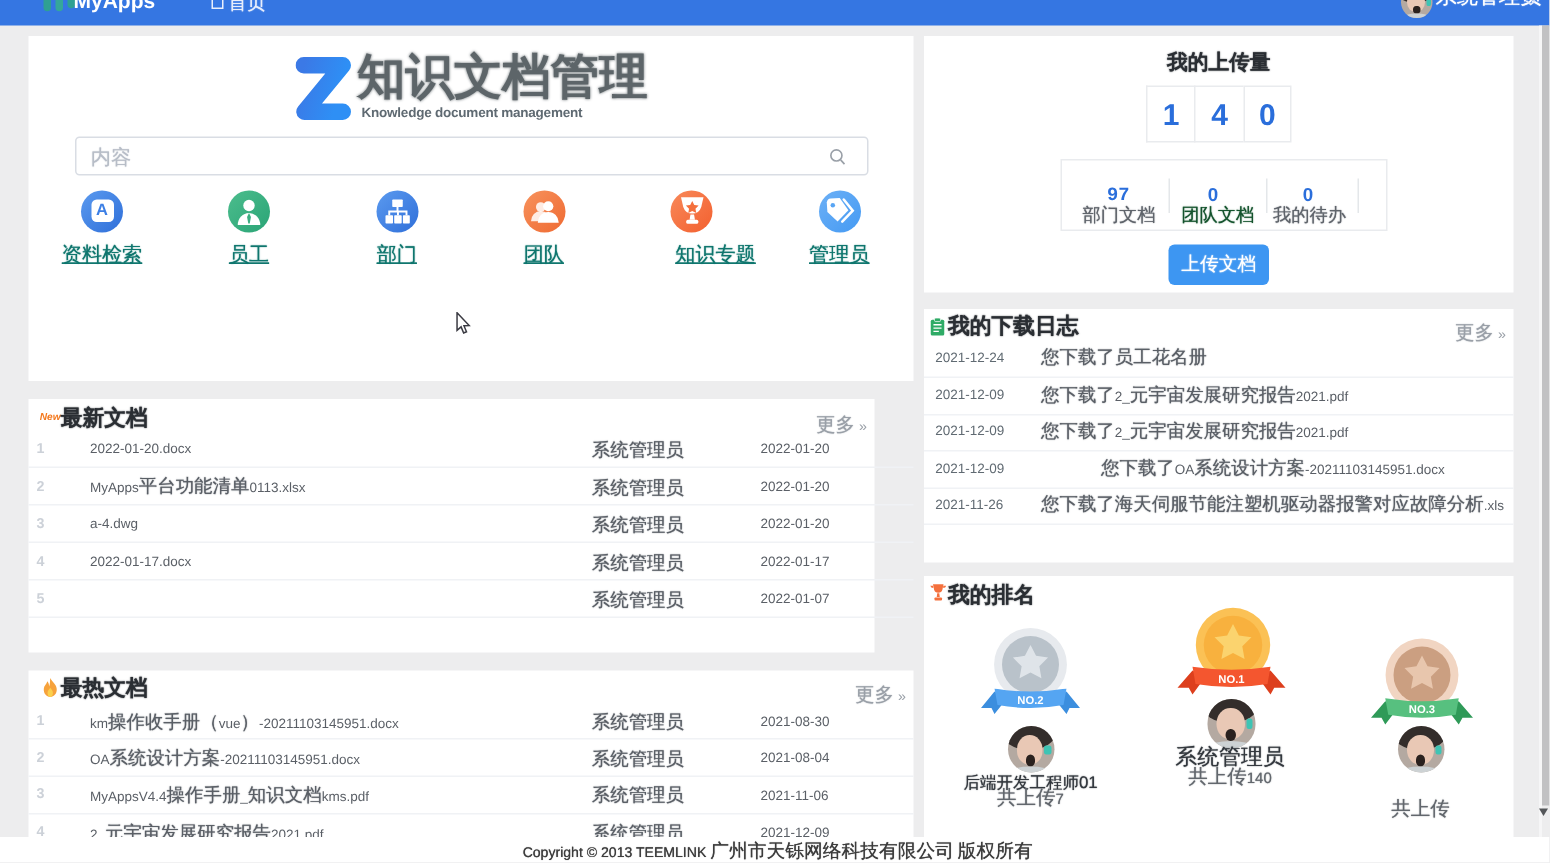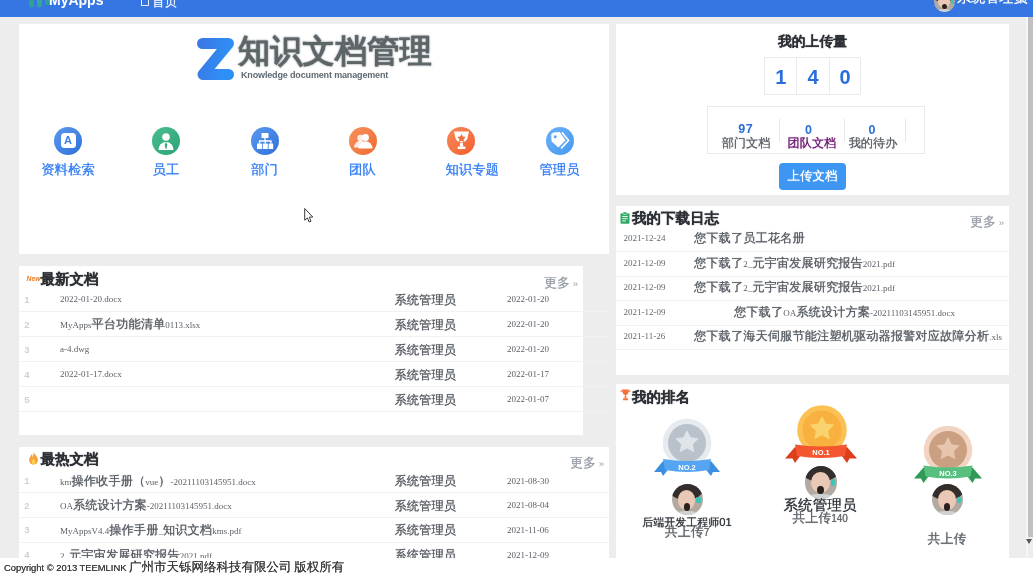--- a/index.html
+++ b/index.html
@@ -5,25 +5,25 @@
 * { margin:0; padding:0; box-sizing:border-box; }
 html,body { width:1033px; height:575px; overflow:hidden; }
 body { font-family:"Liberation Sans", sans-serif; background:#ededee; position:relative; }
 .abs { position:absolute; }
 .card { position:absolute; background:#fff; }
 .hdr { position:absolute; top:0; left:0; width:1033px; height:17px; background:#3576e2; overflow:hidden; z-index:5; }
 .secHead { position:absolute; font-size:14.5px; font-weight:bold; color:#2a2e33; line-height:12px; white-space:nowrap; text-shadow:0 0 1px currentColor; }
 .more { position:absolute; font-size:9.5px; color:#9aa0a8; white-space:nowrap; }
 .more .k2 { font-size:13px; text-shadow:0 0 0.8px currentColor; }
 .rownum { position:absolute; width:16px; text-align:center; font-size:9.5px; font-weight:bold; color:#ccd1d8; line-height:11px; }
-.rtxt { position:absolute; font-size:9px; color:#5a5f66; white-space:nowrap; line-height:10px;font-family:Liberation Serif, serif; }
+.rtxt { position:absolute; font-size:9px; color:#5a5f66; white-space:nowrap; line-height:10px; }
 .ktxt { position:absolute; font-size:12.3px; color:#5a5f66; white-space:nowrap; line-height:12px; text-shadow:0 0 0.8px currentColor; }
 .k { font-size:12.3px; line-height:10px; text-shadow:0 0 0.8px currentColor; }
 .sep { position:absolute; height:1px; background:#f0f2f5; }
-.iconlab { position:absolute; width:80px; text-align:center; font-size:13.4px; color:#3b82f6; line-height:11px; text-shadow:0 0 0.8px currentColor; }
+.iconlab { position:absolute; width:80px; text-align:center; font-size:13.4px; color:#0f766e; line-height:11px; text-shadow:0 0 0.8px currentColor;text-decoration:underline; }
 .ic { position:absolute; width:28px; height:28px; border-radius:50%; }
 .ava { position:absolute; border-radius:50%; background:#b4a9a1; overflow:hidden; }
 .ava .hair { position:absolute; left:-12%; top:-28%; width:118%; height:78%; background:#332d2b; border-radius:50%; }
 .ava .face { position:absolute; left:20%; top:19%; width:57%; height:63%; background:#e9c8b5; border-radius:50%; }
 .ava .mouth { position:absolute; left:39%; top:60%; width:21%; height:25%; background:#2a211e; border-radius:50%; }
 .ava .teal { position:absolute; right:5%; top:40%; width:15%; height:20%; background:#3ec4b4; border-radius:30%; }
 .ava .shirt { position:absolute; left:8%; top:86%; width:84%; height:22%; background:#cdd2d4; border-radius:50%; }
 </style>
 </head>
 <body>
@@ -57,20 +57,27 @@
     <defs>
       <linearGradient id="zg" x1="0" y1="0" x2="1" y2="0.35">
         <stop offset="0" stop-color="#3b79e6"></stop>
           <stop offset="1" stop-color="#2e8ff5"></stop>
       </linearGradient>
     </defs>
     <path d="M5.5,5.5 L31.5,5.5 L6,36.5 L31.5,36.5" fill="none" stroke="url(#zg)" stroke-width="11" stroke-linecap="round" stroke-linejoin="round"></path>
   </svg>
   <div class="abs" style="left:219px; top:11px; font-size:32.3px; font-weight:bold; color:#5d6569; line-height:32px; white-space:nowrap; text-shadow:0 0 2px currentColor;">知识文档管理</div>
   <div class="abs" style="left:222px; top:46px; font-size:9px; font-weight:bold; color:#5f6a72; letter-spacing:-0.15px;">Knowledge document management</div>
+  <div class="abs" style="left:30.5px; top:67px; width:529px; height:26px; border:1px solid #d9dde4; border-radius:3px; background:#fff;">
+    <div class="abs" style="left:10px; top:6px; font-size:13.5px; line-height:13px; color:#b7bdc7; text-shadow:0 0 0.8px currentColor;">内容</div>
+    <svg class="abs" style="right:14px; top:7px;" width="11" height="12" viewBox="0 0 11 12">
+      <circle cx="4.6" cy="4.6" r="3.7" fill="none" stroke="#9aa0a8" stroke-width="1.1"></circle>
+      <line x1="7.4" y1="7.6" x2="10" y2="10.4" stroke="#9aa0a8" stroke-width="1.1"></line>
+    </svg>
+  </div>
   <div class="ic" style="left:35px; top:102.5px; background:linear-gradient(135deg,#5b9aef,#2f6fd9);">
     <div class="abs" style="left:6.5px; top:6.5px; width:15px; height:15px; background:#fff; border-radius:3.5px;"></div>
     <div class="abs" style="left:6.5px; top:6.5px; width:15px; height:15px; font-size:11px; font-weight:bold; color:#3c7fe5; text-align:center; line-height:15px;">A</div>
   </div>
   <div class="iconlab" style="left:9px; top:139.5px;">资料检索</div>
   <div class="ic" style="left:133px; top:102.5px; background:linear-gradient(135deg,#4cbd8d,#2aa476);">
     <svg class="abs" style="left:5px; top:4px;" width="18" height="20" viewBox="0 0 18 20">
       <circle cx="9" cy="6" r="3.8" fill="#fff"></circle>
       <path d="M1.5,19 a7.5,8 0 0 1 15,0 z" fill="#fff"></path>
       <path d="M9,11 l1.3,2.6 -0.8,4.4 h-1 l-0.8,-4.4 z" fill="#3aae80"></path>
@@ -97,21 +104,21 @@
   </div>
   <div class="iconlab" style="left:303.5px; top:139.5px;">团队</div>
   <div class="ic" style="left:428px; top:102.5px; background:linear-gradient(135deg,#f8895a,#f3602f);">
     <svg class="abs" style="left:4.5px; top:3.5px;" width="19" height="21" viewBox="0 0 19 21">
       <path d="M2,1.5 h15 l-1.5,6.5 a6.3,6.3 0 0 1 -12,0 z" fill="#fff"></path>
       <path d="M8.3,13 h2.4 l0.6,3.5 h-3.6 z" fill="#fff"></path>
       <rect x="5.5" y="16.5" width="8" height="2.6" rx="1" fill="#fff"></rect>
       <path d="M9.5,4 l1.35,2.6 2.9,0.45 -2.1,2.1 0.5,2.9 -2.65,-1.35 -2.65,1.35 0.5,-2.9 -2.1,-2.1 2.9,-0.45 z" fill="#f4703d"></path>
     </svg>
   </div>
-  <div class="iconlab" style="left:400px; top:139.5px;text-align:right;">知识专题</div>
+  <div class="iconlab" style="left:418px; top:139.5px;">知识专题</div>
   <div class="ic" style="left:526.5px; top:102.5px; background:linear-gradient(135deg,#6cb0f6,#459af3);">
     <svg class="abs" style="left:3px; top:4px;" width="22" height="20" viewBox="0 0 22 20">
       <path d="M2.2,3.8 Q2.6,1.6 4.8,1.4 L10.8,1 L16.6,9.2 L9.4,16.6 L2.6,10.4 z" fill="#fff"></path>
       <circle cx="6.2" cy="5.8" r="1.5" fill="#58a5f4"></circle>
       <path d="M13.5,2 L19.5,9.5 L12.5,16.8" fill="none" stroke="#fff" stroke-width="1.7" stroke-linecap="round"></path>
     </svg>
   </div>
   <div class="iconlab" style="left:500.5px; top:139.5px;">管理员</div>
 </div>
 
@@ -178,21 +185,21 @@
   <div class="abs" style="left:148px; top:33px; display:flex;">
     <div style="width:32.4px; height:38px; border:1px solid #e9ebee; border-right:none; text-align:center; line-height:38px; font-size:20px; font-weight:bold; color:#2a6edb;">1</div>
     <div style="width:32.4px; height:38px; border:1px solid #e9ebee; border-right:none; text-align:center; line-height:38px; font-size:20px; font-weight:bold; color:#2a6edb;">4</div>
     <div style="width:32.4px; height:38px; border:1px solid #e9ebee; text-align:center; line-height:38px; font-size:20px; font-weight:bold; color:#2a6edb;">0</div>
   </div>
   <div class="abs" style="left:90.7px; top:81.6px; width:218px; height:48px; border:1px solid #e9ebee;"></div>
   <div class="abs" style="left:99.6px; top:100.1px; width:60px; text-align:center; font-size:12.5px; font-weight:bold; color:#2a6edb; line-height:13px;font-family:Liberation Mono, monospace;">97</div>
   <div class="abs" style="left:162.6px; top:100.1px; width:60px; text-align:center; font-size:12.5px; font-weight:bold; color:#2a6edb; line-height:13px;">0</div>
   <div class="abs" style="left:226px; top:100.1px; width:60px; text-align:center; font-size:12.5px; font-weight:bold; color:#2a6edb; line-height:13px;">0</div>
   <div class="abs" style="left:95px; top:113.8px; width:70px; text-align:center; font-size:12.2px; color:#5f646b; line-height:11px; text-shadow:0 0 0.8px currentColor;">部门文档</div>
-  <div class="abs" style="left:160.9px; top:113.8px; width:70px; text-align:center; font-size:12.2px; color:#701a75; line-height:11px; text-shadow:0 0 0.8px currentColor;">团队文档</div>
+  <div class="abs" style="left:160.9px; top:113.8px; width:70px; text-align:center; font-size:12.2px; color:#14532d; line-height:11px; text-shadow:0 0 0.8px currentColor;">团队文档</div>
   <div class="abs" style="left:222px; top:113.8px; width:70px; text-align:center; font-size:12.2px; color:#5f646b; line-height:11px; text-shadow:0 0 0.8px currentColor;">我的待办</div>
   <div class="abs" style="left:163.1px; top:94.9px; width:1px; height:23.4px; background:#e4e7ea;"></div>
   <div class="abs" style="left:227.7px; top:94.9px; width:1px; height:23.4px; background:#e4e7ea;"></div>
   <div class="abs" style="left:288.9px; top:94.9px; width:1px; height:23.4px; background:#e4e7ea;"></div>
   <div class="abs" style="left:163px; top:139px; width:67px; height:27px; background:#3d96f2; border-radius:4px; color:#fff; font-size:12.5px; text-align:center; line-height:26px; text-shadow:0 0 1px currentColor;">上传文档</div>
 </div>
 
 <div class="card" style="left:616px; top:206px; width:393px; height:169px;">
   <svg class="abs" style="left:4px; top:5.5px;" width="10" height="12" viewBox="0 0 10 12">
     <rect x="0.5" y="1.2" width="9" height="10.5" rx="1" fill="#2fab66"></rect>
@@ -284,21 +291,21 @@
       <div class="hair"></div>
       <div class="face"></div>
       <div class="mouth"></div>
       <div class="teal"></div>
       <div class="shirt"></div>
     </div>
   <div class="abs" style="left:271px; top:149.5px; width:120px; text-align:center; font-size:13px; line-height:10px; color:#62676d; text-shadow:0 0 0.8px currentColor;">共上传</div>
 </div>
 
 <div class="abs" style="left:0; top:558px; width:1033px; height:17px; background:#fff; z-index:6;">
-  <div style="width:100%; font-size:9.4px; line-height:11px; color:#3c3c3c; margin-top:4px; padding-left:4px; text-shadow:0 0 0.5px currentColor;">Copyright © 2013 TEEMLINK <span style="font-size:12.5px; line-height:11px;">广州市天铄网络科技有限公司</span> <span style="font-size:12.5px; line-height:11px;">版权所有</span></div>
+  <div style="width:100%; text-align:center; font-size:9.4px; line-height:11px; color:#3c3c3c; margin-top:4px; padding-left:4px; text-shadow:0 0 0.5px currentColor;">Copyright © 2013 TEEMLINK <span style="font-size:12.5px; line-height:11px;">广州市天铄网络科技有限公司</span> <span style="font-size:12.5px; line-height:11px;">版权所有</span></div>
 </div>
 
 <div class="abs" style="left:1026px; top:17px; width:2px; height:541px; background:#f6f6f7; z-index:7;"></div>
 <div class="abs" style="left:1028px; top:17px; width:5px; height:520px; background:#c1c1c3; z-index:7;"></div>
 <div class="abs" style="left:1026px; top:539px; width:0; height:0; border-left:3.5px solid transparent; border-right:3.5px solid transparent; border-top:5px solid #54575a; z-index:7;"></div>
 
 <svg class="abs" style="left:303.5px; top:208px; z-index:9;" width="11" height="15" viewBox="0 0 11 15">
   <path d="M0.7,0.5 L0.7,12.2 L3.4,9.9 L5.1,14 L7,13.2 L5.3,9.2 L8.8,9 z" fill="#fdfdfd" stroke="#3a3a42" stroke-width="1"></path>
 </svg>
 

